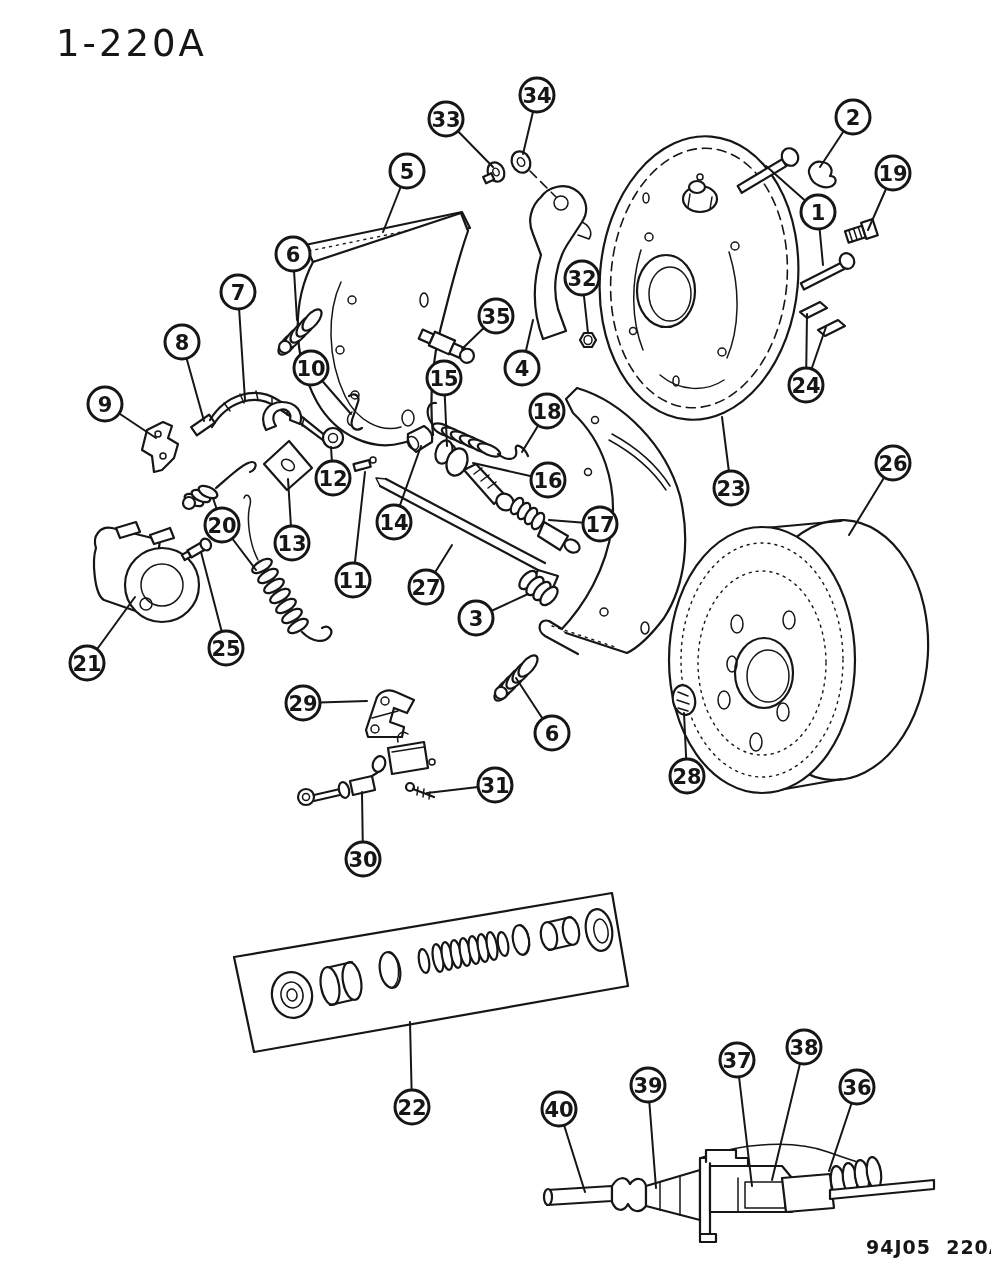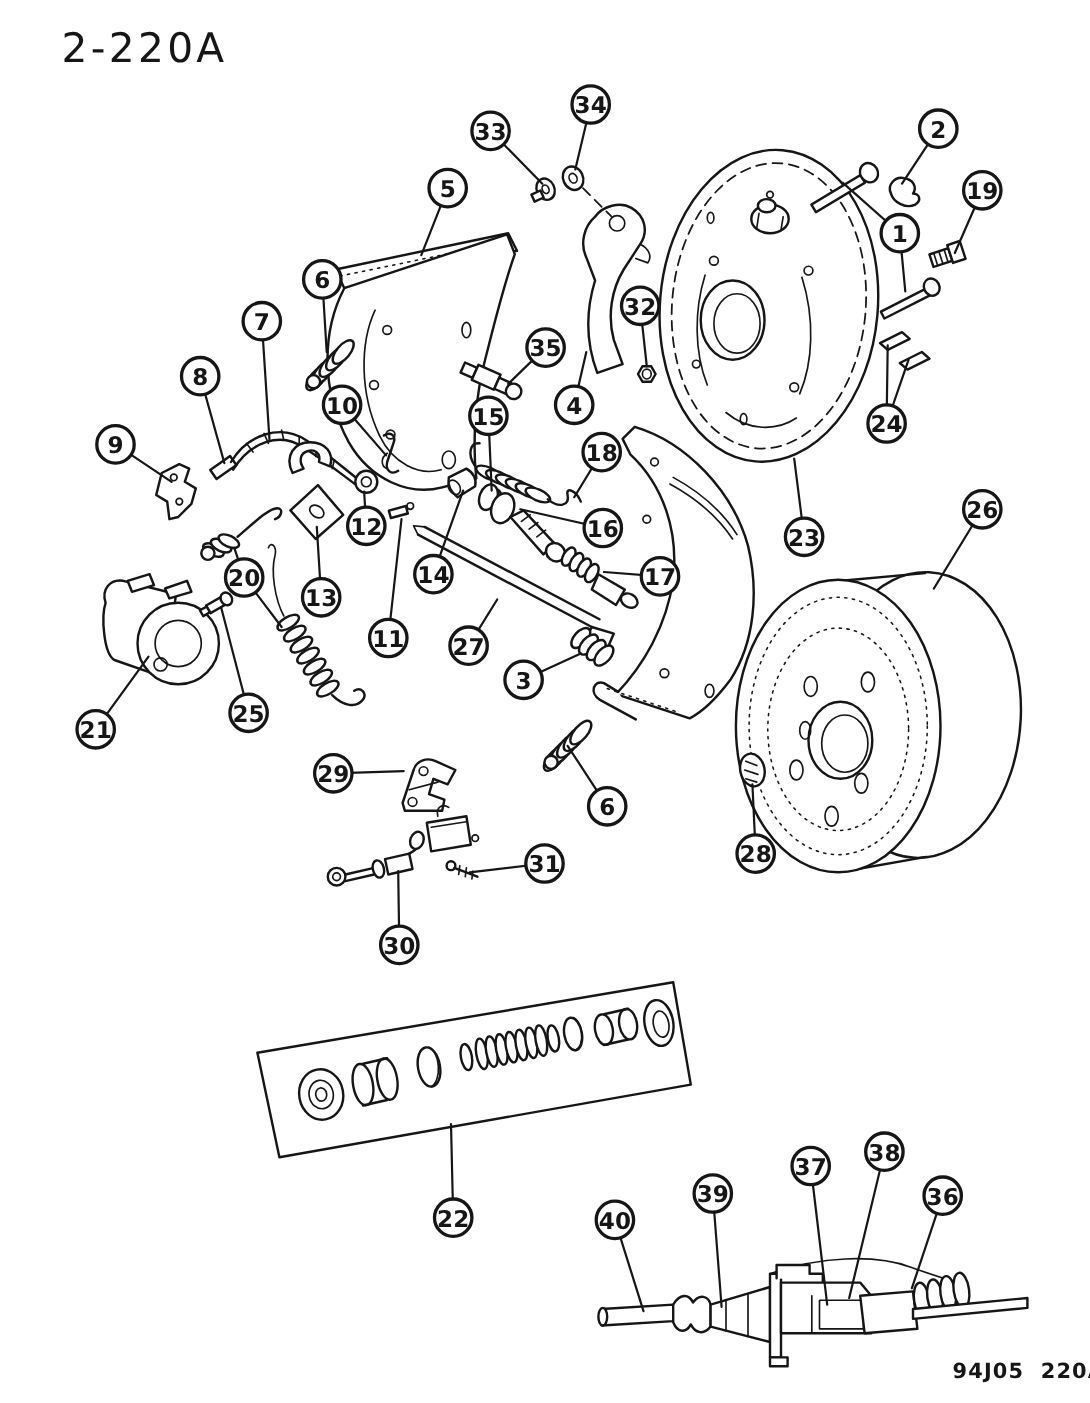--- a/index.html
+++ b/index.html
@@ -18,21 +18,21 @@
   svg .dot{stroke-dasharray:2,5;stroke-width:1.4;}
   svg .leader{stroke:#161616;stroke-width:2;}
   svg .bubble{fill:#ffffff;stroke:#161616;stroke-width:3;}
   svg .bubble-label{font-family:"DejaVu Sans",sans-serif;font-size:21px;font-weight:600;
       fill:#161616;text-anchor:middle;dominant-baseline:central;stroke:none;}
 </style>
 </head>
 <body>
 
 <div class="stage">
-  <div class="code-topleft">2-220A</div>
+  <div class="code-topleft">1-220A</div>
   <div class="code-bottomright">94J05  220A</div>
 
   <svg class="diagram" width="991" height="1275" viewBox="0 0 991 1275">
 
     <g>
       <ellipse class="fw" cx="699" cy="278" rx="99" ry="142" transform="rotate(5 699 278)"></ellipse>
       <ellipse class="dash" cx="699" cy="278" rx="88" ry="130" transform="rotate(5 699 278)"></ellipse>
       <ellipse class="fw" cx="666" cy="291" rx="29" ry="36"></ellipse>
       <ellipse class="thin" cx="670" cy="294" rx="21" ry="27"></ellipse>
       <ellipse class="fw" cx="700" cy="199" rx="17" ry="13"></ellipse>

